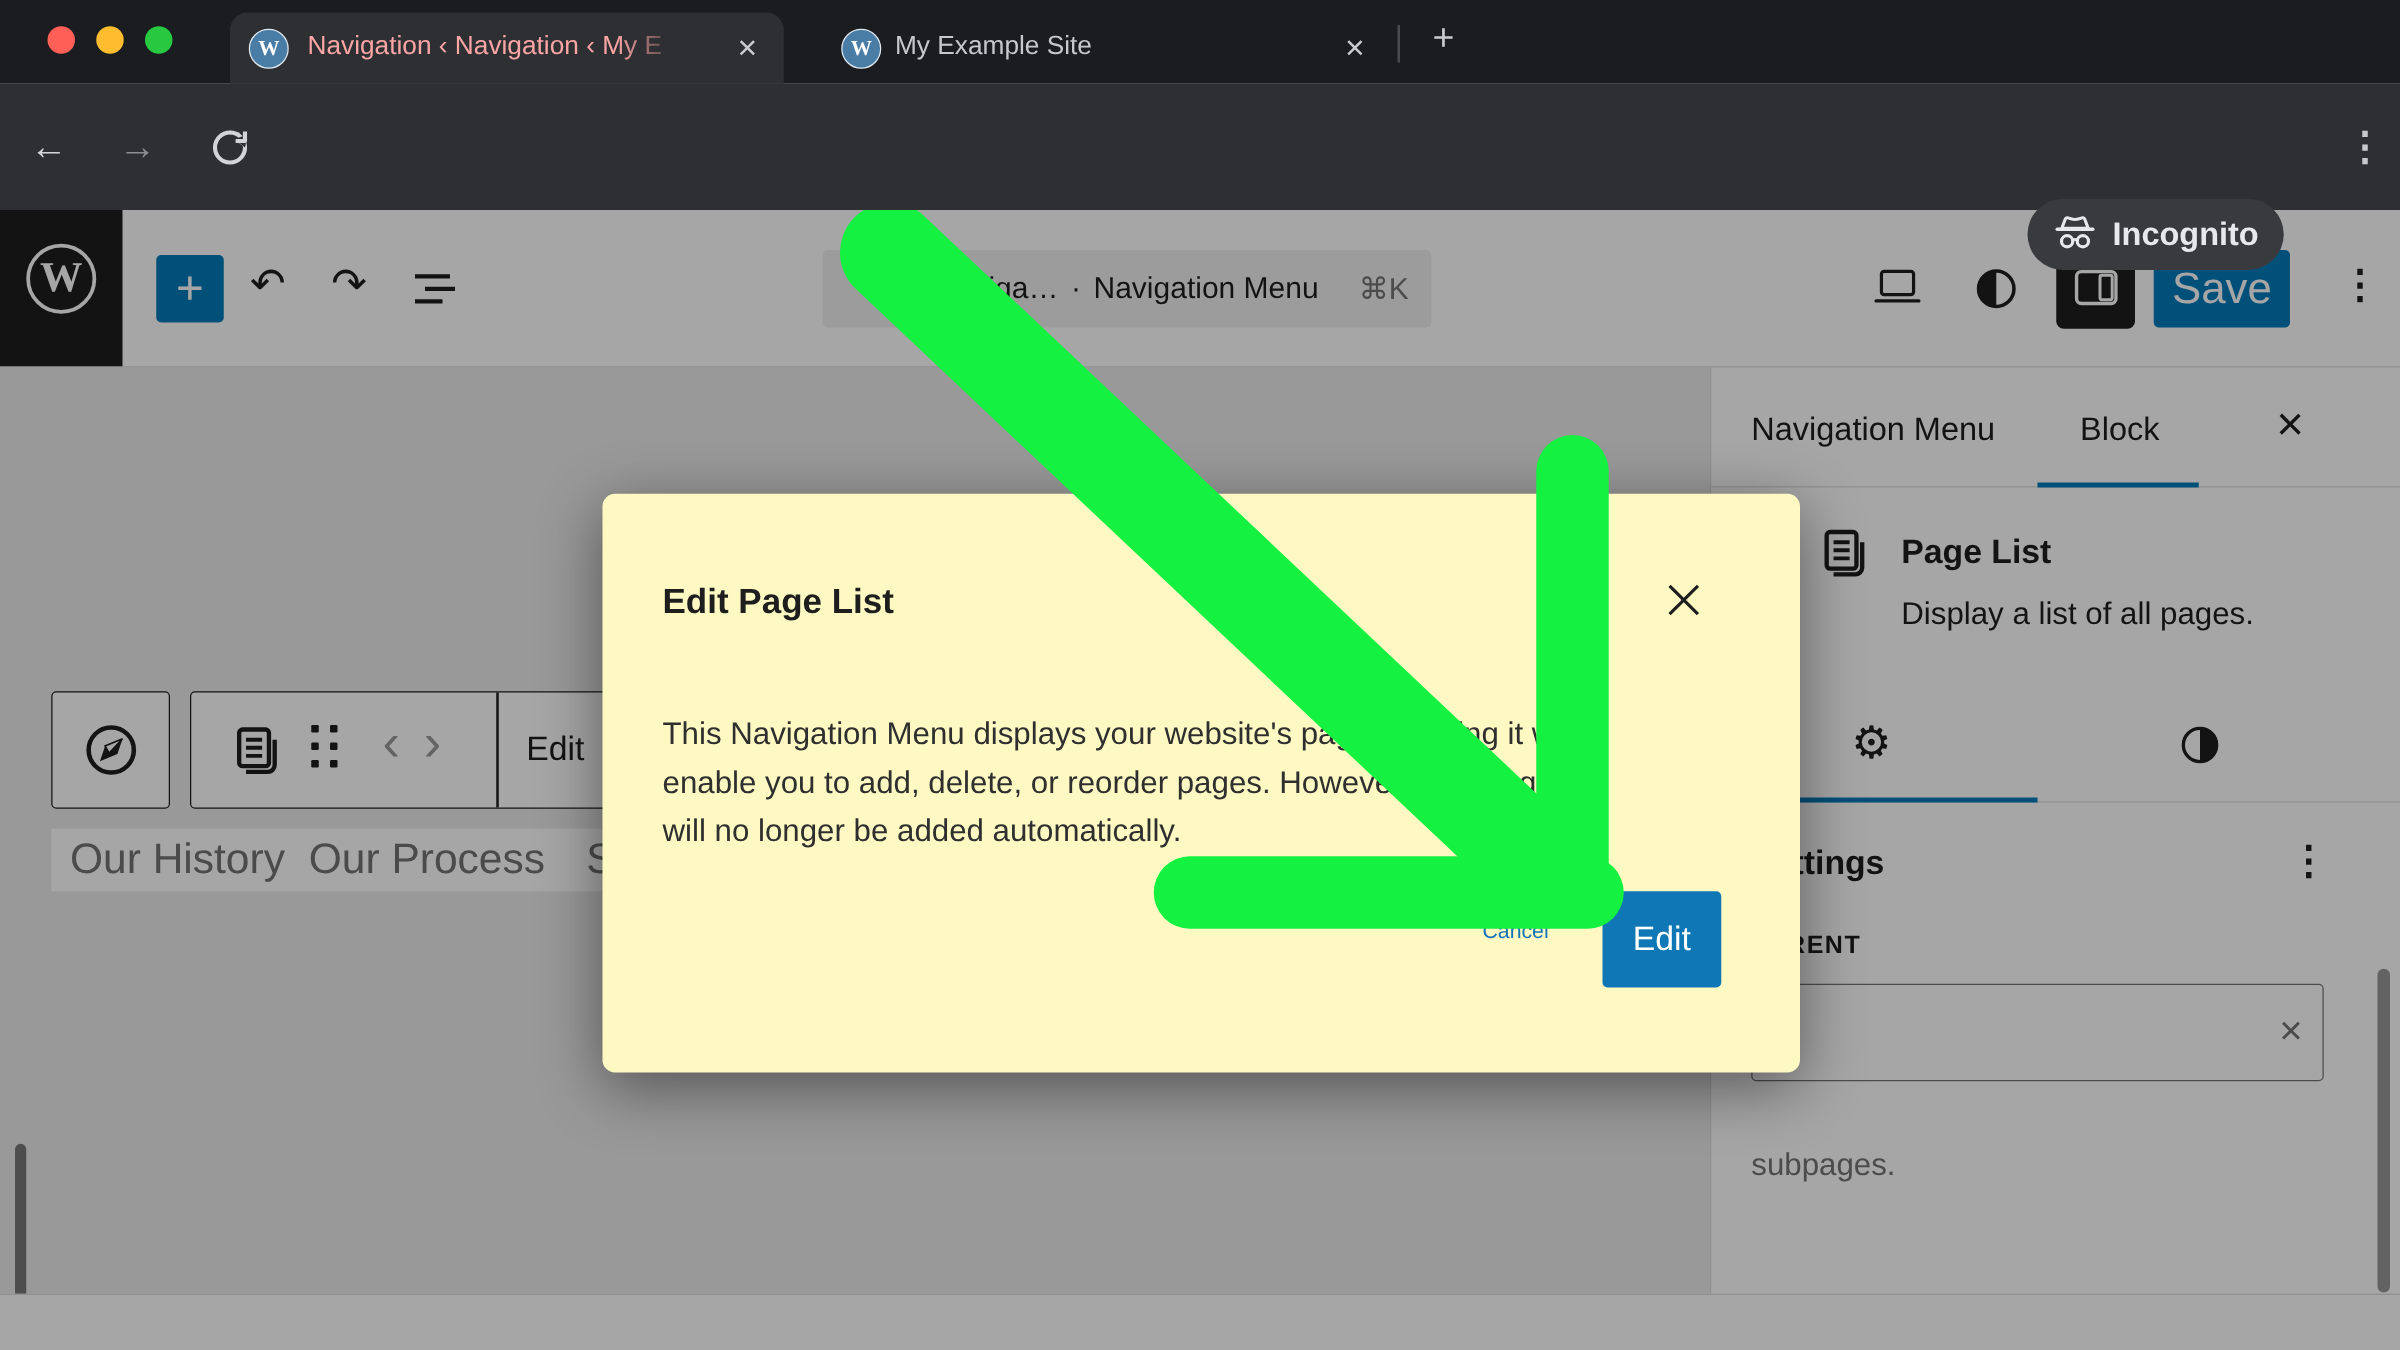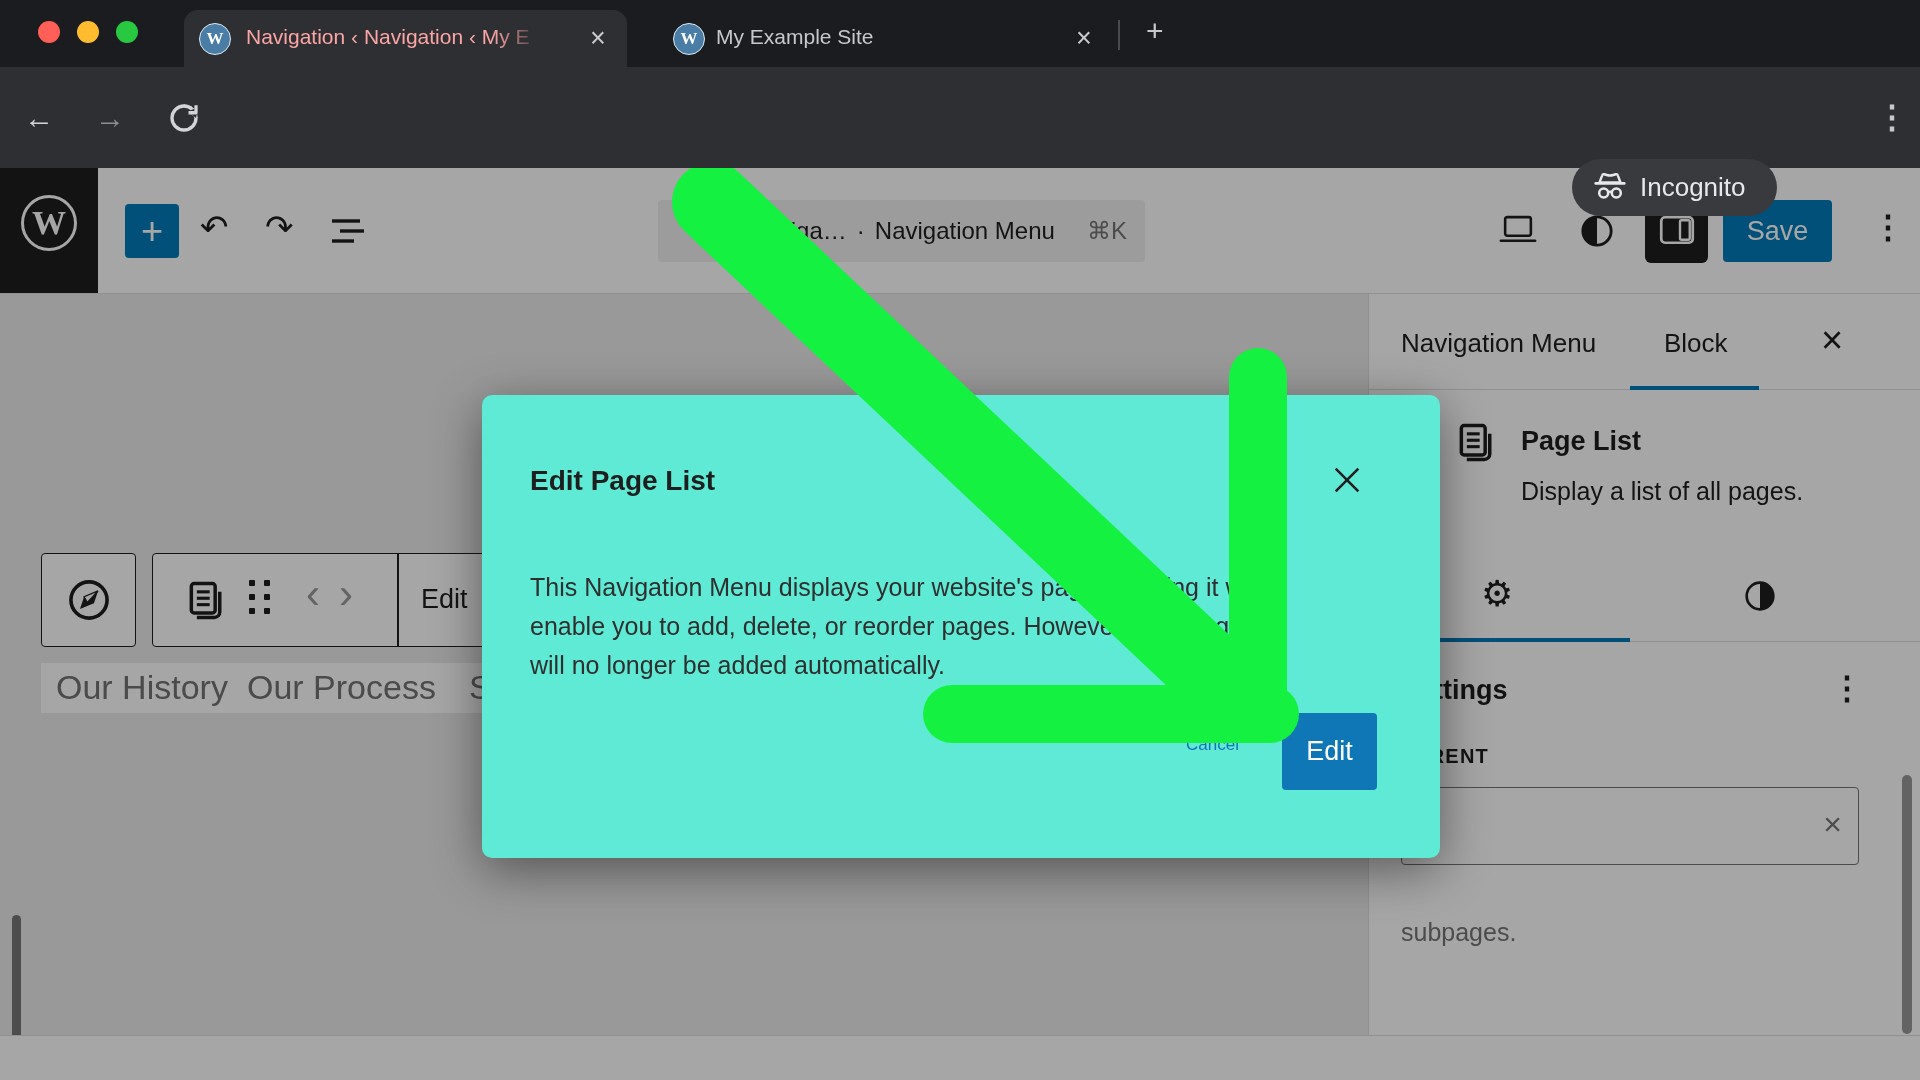--- a/index.html
+++ b/index.html
@@ -17,38 +17,38 @@
     display:flex;align-items:center;justify-content:center;}
   .tabtitle{font-size:21px;color:#fca5a5;white-space:nowrap;overflow:hidden;width:300px;
     -webkit-mask-image:linear-gradient(90deg,#000 82%,transparent);
     mask-image:linear-gradient(90deg,#000 82%,transparent);}
   .tabtitle2{color:#c6c9cc;width:230px;}
   .tclose{font-size:27px;color:#c9cbce;line-height:28px;cursor:default;}
   .chromeicon{font-size:30px;line-height:30px;}
   .addr{left:235px;top:94px;width:1378px;height:53px;border-radius:27px;background:#3b3c40;}
   .chip{left:15px;top:6px;width:172px;height:41px;border-radius:21px;background:#53555a;}
   .url{font-size:26px;color:#cfd1d5;white-space:nowrap;}
-  .incog{left:1572px;top:92px;width:205px;height:57px;border-radius:29px;background:#393a3e;}
+  .incog{left:1622px;top:92px;width:205px;height:57px;border-radius:29px;background:#393a3e;font-weight:bold;}
   
   .edhead{left:0;top:168px;width:1920px;height:125px;background:#fff;border-bottom:1px solid #ddd;z-index:1;}
   .wpsq{left:0;top:168px;width:98px;height:125px;background:#1e1e1e;z-index:2;}
   .wpring{left:21px;top:27px;width:50px;height:50px;border:3px solid #fff;border-radius:50%;
     color:#fff;font-family:"Liberation Serif",serif;font-weight:bold;font-size:34px;
     display:flex;align-items:center;justify-content:center;}
   .inserter{left:125px;top:204px;width:54px;height:54px;border-radius:4px;
     background:var(--wp_blue,#007cba);color:#fff;font-size:38px;
     display:flex;align-items:center;justify-content:center;z-index:2;}
   .hicon{font-size:34px;color:#1e1e1e;line-height:34px;z-index:2;}
   .docbar{left:658px;top:200px;width:487px;height:62px;border-radius:4px;background:#f0f0f0;z-index:2;
     display:flex;align-items:center;justify-content:center;gap:10px;font-size:24px;color:#1e1e1e;}
   .shortcut{position:absolute;right:18px;color:#757575;font-size:24px;}
   .panelbtn{left:1645px;top:197px;width:63px;height:66px;background:#1e1e1e;border-radius:6px;z-index:2;
     display:flex;align-items:center;justify-content:center;}
   .savebtn{left:1723px;top:200px;width:109px;height:62px;background:var(--wp_blue,#007cba);
-    border-radius:4px;color:#fff;font-size:27px;display:flex;align-items:center;justify-content:center;z-index:2;}
+    border-radius:4px;color:#fff;font-size:35px;display:flex;align-items:center;justify-content:center;z-index:2;}
   
   .canvas{left:0;top:293px;width:1368px;height:742px;background:#ececec;}
   .lthumb{left:12px;top:622px;width:9px;height:143px;background:#777;border-radius:5px;}
   .navstrip{left:41px;top:663px;width:1327px;height:50px;background:#fff;}
   .navitem{font-size:34px;color:#737373;top:668px;white-space:nowrap;}
   .cbtn{left:41px;top:553px;width:95px;height:94px;background:#fff;border:1.5px solid #1e1e1e;
     border-radius:4px;display:flex;align-items:center;justify-content:center;box-sizing:border-box;}
   .btool{left:152px;top:553px;width:338px;height:94px;background:#fff;border:1.5px solid #1e1e1e;
     border-radius:4px;box-sizing:border-box;}
   .dots{display:grid;grid-template-columns:6px 6px;grid-gap:8px 9px;}
@@ -61,21 +61,21 @@
     border-left:1px solid #ddd;overflow:hidden;box-sizing:border-box;}
   .sbtext{color:#1e1e1e;}
   .sbline{left:0;width:552px;height:1px;background:#ddd;}
   .blueline{background:var(--wp_blue,#007cba);height:4px;}
   .sbthumb{left:533px;top:482px;width:10px;height:259px;background:#999;border-radius:5px;}
   .parentbox{left:32px;top:494px;width:458px;height:78px;border:1.5px solid #757575;border-radius:4px;box-sizing:border-box;}
   
   .bbar{left:0;top:1035px;width:1920px;height:45px;background:#fff;border-top:1px solid #ddd;box-sizing:border-box;}
   
   .dim{left:0;top:168px;width:1920px;height:912px;background:rgba(0,0,0,0.35);z-index:5;}
-  .modal{left:482px;top:395px;width:958px;height:463px;background:#5eead4;border-radius:10px;
+  .modal{left:482px;top:395px;width:958px;height:463px;background:#fef9c3;border-radius:10px;
     box-shadow:0 12px 50px rgba(0,0,0,0.45);z-index:10;}
   .mtitle{left:48px;top:70px;font-size:28px;font-weight:bold;color:#1e1e1e;}
   .mline{left:48px;font-size:25px;color:#2f2f2f;white-space:nowrap;}
   .cancel{left:658px;top:340px;font-size:17px;color:var(--link_blue,#1673b8);margin-left:46px;}
   .editbtn{left:800px;top:318px;width:95px;height:77px;background:var(--accent_blue,#0f77b5);
     border-radius:4px;color:#fff;font-size:27px;display:flex;align-items:center;justify-content:center;}
   .arrow{left:0;top:0;width:1920px;height:1080px;z-index:20;pointer-events:none;}
   .kebabv{font-size:32px;color:#1e1e1e;font-weight:bold;letter-spacing:0;line-height:30px;}
 </style>
 </head>

